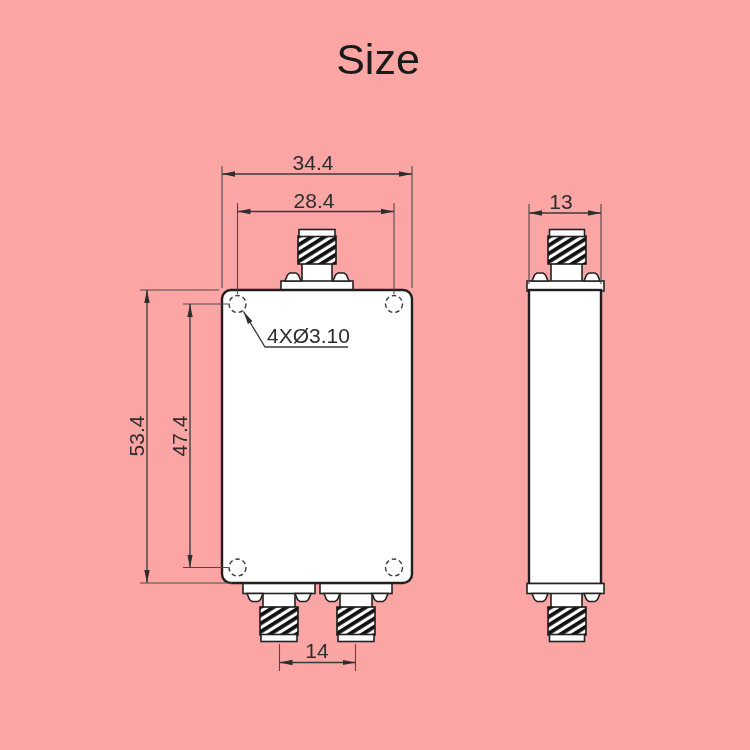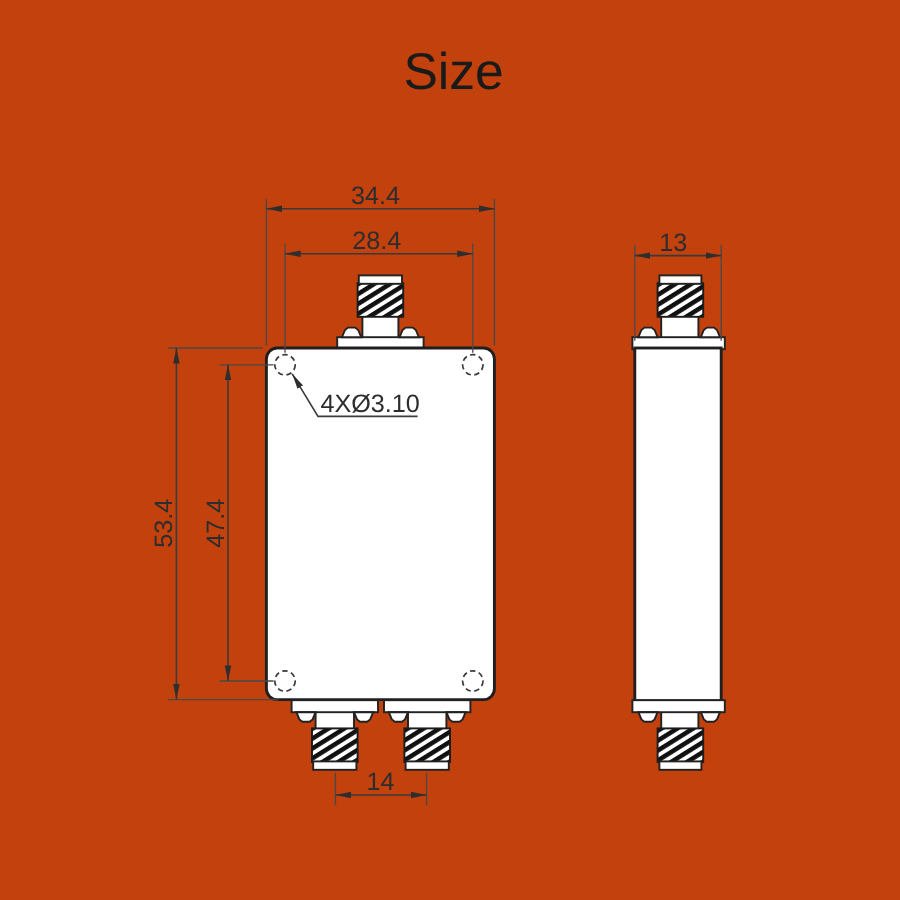--- a/index.html
+++ b/index.html
@@ -1,19 +1,19 @@
 <!DOCTYPE html>
 <html><head>
 <meta charset="utf-8">
 <style>
   html, body { margin: 0; padding: 0; background: #ffffff; }
   .page {
     position: relative;
     width: 750px; height: 750px;
-    background: #c2410c;
+    background: #fca5a5;
     font-family: "Liberation Sans", sans-serif;
     overflow: hidden;
   }
   svg text {
     font-family: "Liberation Sans", sans-serif;
     fill: #2d2d2d;
   }
   .title-text { font-size: 43px; fill: #1a1a1a; }
   .dim-text { font-size: 21px; }
   .obj { fill: #ffffff; stroke: #222222; stroke-width: 1.6; }

